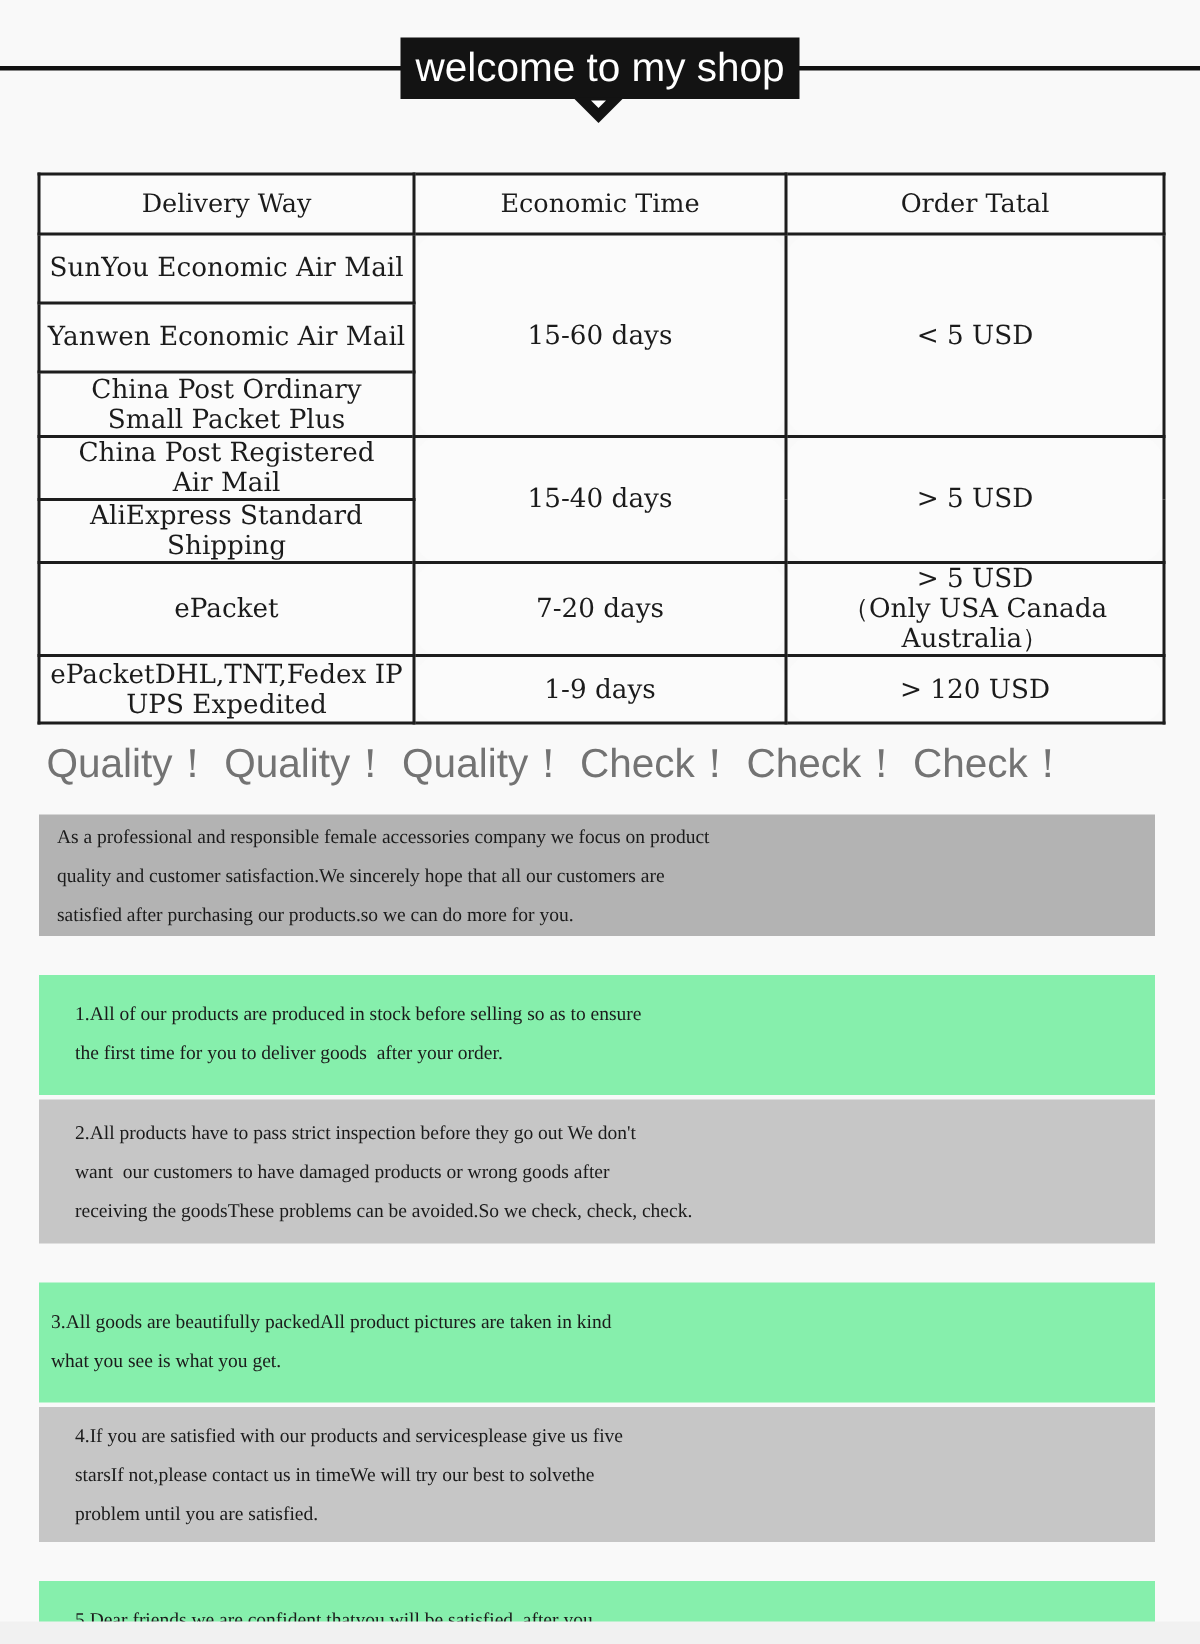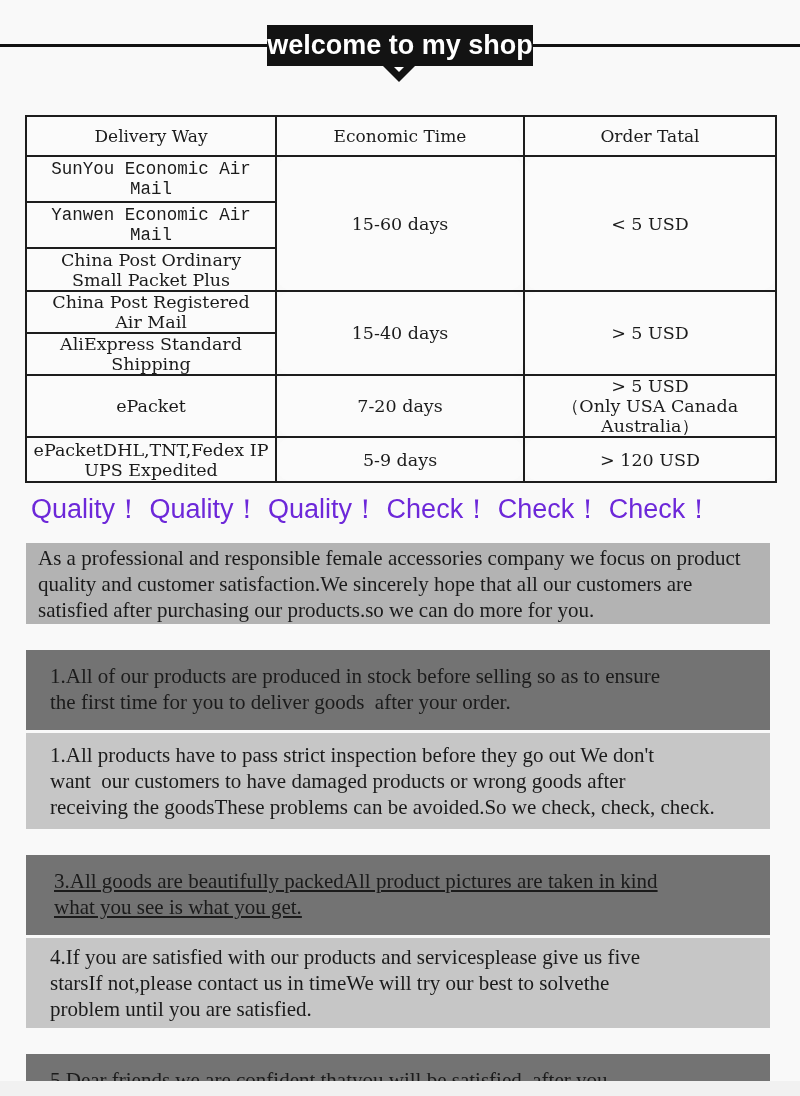--- a/index.html
+++ b/index.html
@@ -14,21 +14,20 @@
   .stage{position:absolute;inset:0;width:800px;height:1096px;}
 
   
   .top-line{position:absolute;left:0;top:44px;width:800px;height:3px;background:#111;}
   .shop-banner{
     position:absolute;left:267px;top:25px;width:266px;height:41px;
     background:#131313;color:#fff;
     font-family:"Liberation Sans", sans-serif;
     font-size:27px;line-height:41px;text-align:center;
     letter-spacing:0px;
-    font-weight:bold;
   }
   .banner-pointer{
     position:absolute;left:382px;top:65px;width:0;height:0;
     border-left:17px solid transparent;border-right:17px solid transparent;
     border-top:17px solid #131313;
   }
   .banner-pointer-notch{
     position:absolute;left:394px;top:67px;width:0;height:0;
     border-left:5px solid transparent;border-right:5px solid transparent;
     border-top:5px solid #fff;
@@ -54,43 +53,43 @@
     font-weight:normal;
     font-size:17.5px;
     white-space:pre-line;
     line-height:20px;
     padding:0;
     overflow:hidden;
   }
   col.c1{width:250px;} col.c2{width:248px;} col.c3{width:252px;}
   tr.hrow th{height:38px;font-size:17px;}
   td.tall{font-size:18.5px;border-radius:18px;}
-  .h44{height:44px;font-family:Liberation Mono, monospace;} .h41{height:41px;} .h40{height:40px;} .h42{height:42px;} .h43{height:43px;}
+  .h44{height:44px;} .h41{height:41px;} .h40{height:40px;} .h42{height:42px;} .h43{height:43px;}
 
   
   .quality-heading{
     position:absolute;left:31px;top:491px;
     font-family:"Liberation Sans", sans-serif;
-    font-size:27px;color:#6d28d9;
+    font-size:27px;color:#737373;
     white-space:nowrap;
   }
   .blocks{position:absolute;left:26px;top:543px;width:744px;}
   .block{
     box-sizing:border-box;width:744px;
-    font-size:21px;line-height:26px;
+    font-size:13px;line-height:26px;
     white-space:pre-wrap;
     color:#1b1b1b;
     margin-bottom:3px;
   }
   .block.intro{background:#b3b3b3;padding:2px 12px 1px 12px;}
-  .block.light{background:#737373;margin-top:26px;}
+  .block.light{background:#86efac;margin-top:26px;}
   .block.mid{background:#c6c6c6;}
   .block.p1{padding:13px 18px 15px 24px;}
   .block.p2{padding:9px 18px 9px 24px;}
-  .block.p3{padding:13px 18px 15px 28px;text-decoration:underline;}
+  .block.p3{padding:13px 18px 15px 8px;}
   .block.p4{padding:6px 18px 6px 24px;}
   .block.p5{padding:13px 18px 16px 24px;}
 
   .bottom-seam{position:absolute;left:0;top:1081px;width:800px;height:15px;background:#f1f1f1;}
 </style>
 </head>
 <body>
 
 <div class="stage">
 
@@ -136,35 +135,35 @@
     </tr>
     <tr>
       <td class="h42">ePacket</td>
       <td class="tall h42">7-20 days</td>
       <td class="h42">&gt; 5 USD
 （Only USA Canada Australia）</td>
     </tr>
     <tr>
       <td class="h43">ePacketDHL,TNT,Fedex IP
 UPS Expedited</td>
-      <td class="tall h43">5-9 days</td>
+      <td class="tall h43">1-9 days</td>
       <td class="tall h43">&gt; 120 USD</td>
     </tr>
   </tbody>
     </table>
 
   <div class="quality-heading">Quality！ Quality！ Quality！ Check！ Check！ Check！</div>
 
   <div class="blocks">
     <div class="block intro">As a professional and responsible female accessories company we focus on product
 quality and customer satisfaction.We sincerely hope that all our customers are
 satisfied after purchasing our products.so we can do more for you.</div>
     <div class="block light p1">1.All of our products are produced in stock before selling so as to ensure
 the first time for you to deliver goods  after your order.</div>
-    <div class="block mid p2">1.All products have to pass strict inspection before they go out We don't
+    <div class="block mid p2">2.All products have to pass strict inspection before they go out We don't
 want  our customers to have damaged products or wrong goods after
 receiving the goodsThese problems can be avoided.So we check, check, check.</div>
     <div class="block light p3">3.All goods are beautifully packedAll product pictures are taken in kind
 what you see is what you get.</div>
     <div class="block mid p4">4.If you are satisfied with our products and servicesplease give us five
 starsIf not,please contact us in timeWe will try our best to solvethe
 problem until you are satisfied.</div>
     <div class="block light p5">5.Dear friends,we are confident thatyou will be satisfied  after you
 choose us,We know how to cherish it.</div>
   </div>

